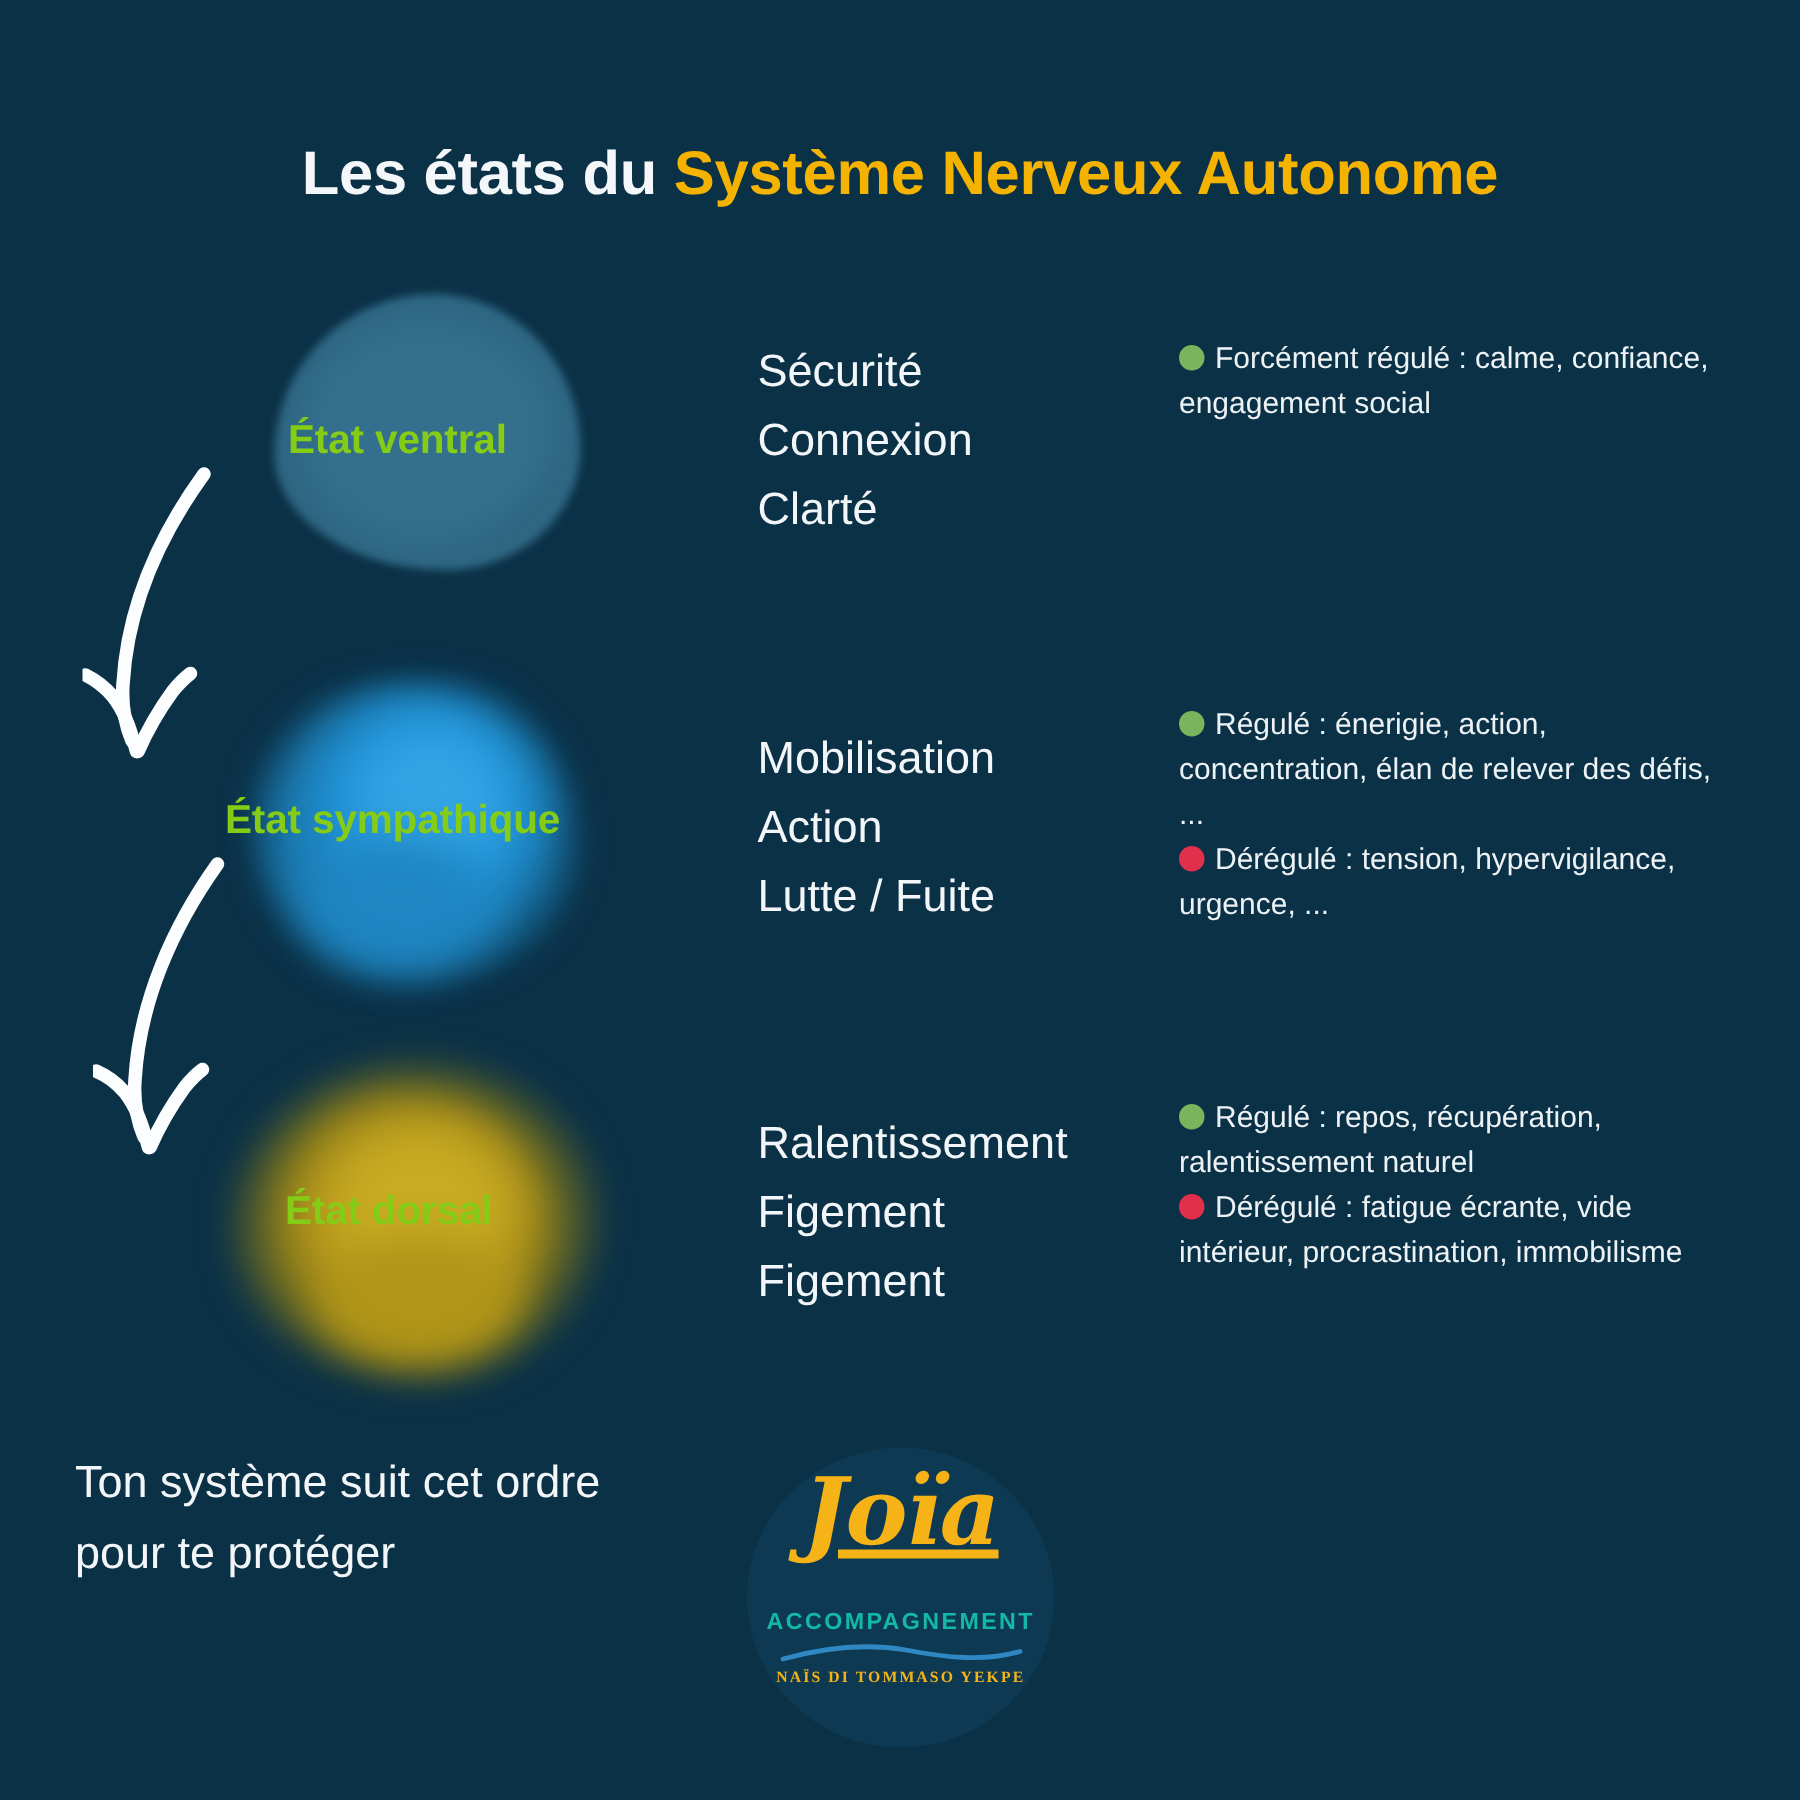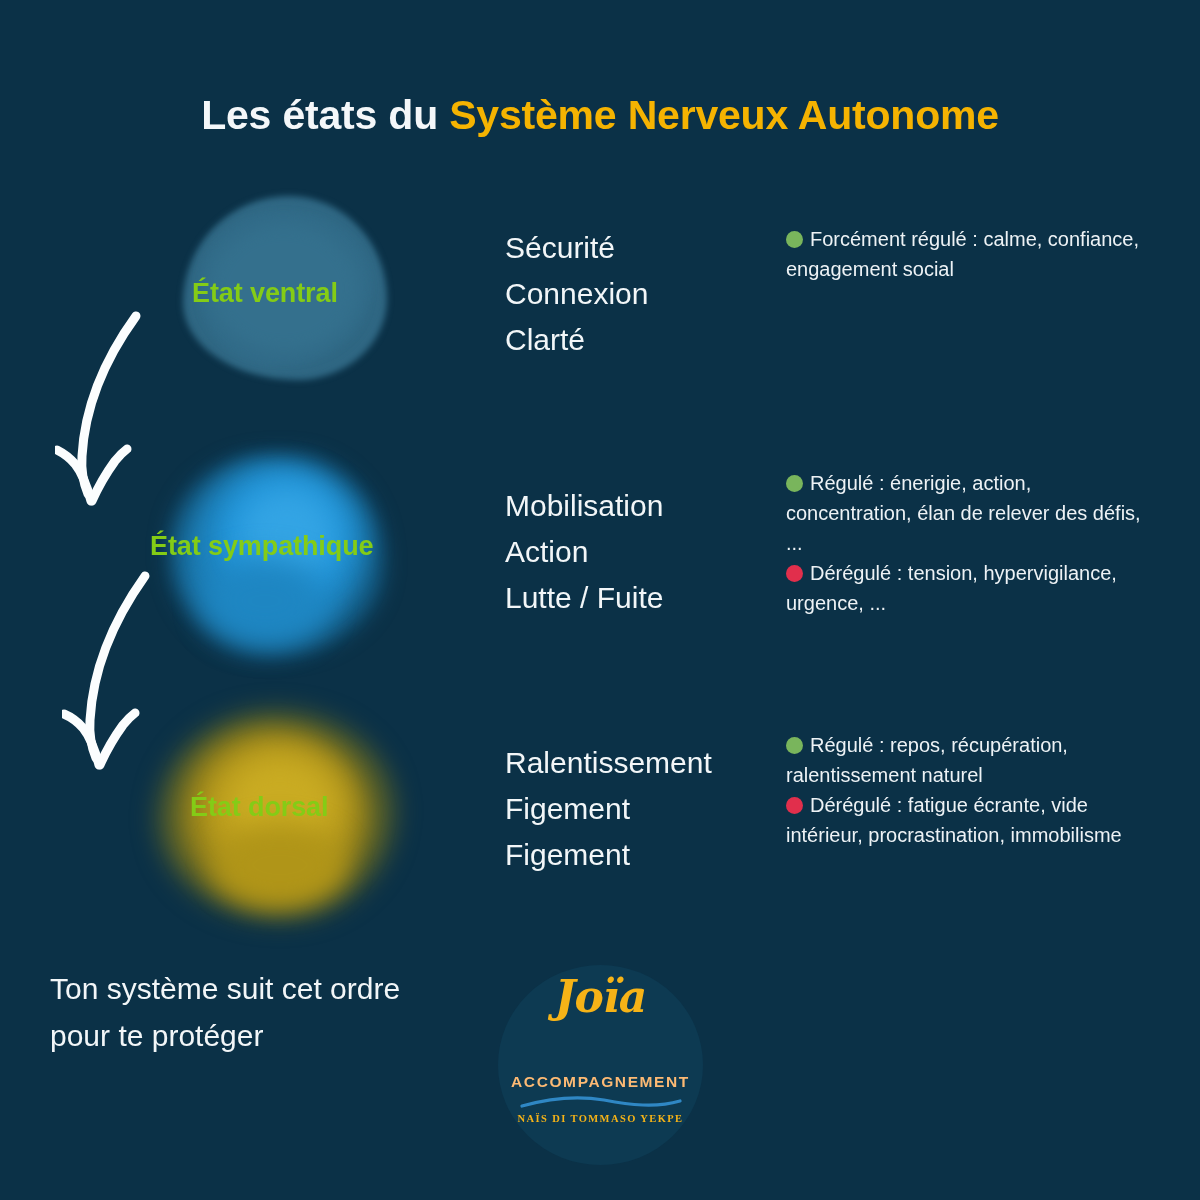--- a/index.html
+++ b/index.html
@@ -164,25 +164,25 @@
   }
   .logo-circle{
     position:absolute;left:0;top:0;width:205px;height:200px;
     border-radius:50%;
     background:#0d3a52;
   }
   .logo-script{
     position:absolute;left:0;top:6px;width:205px;text-align:center;
     font-family:"DejaVu Serif", serif;
     font-style:italic;font-weight:bold;
-    font-size:44px;color:#f6b317;letter-spacing:-1px;
+    font-size:62px;color:#f6b317;letter-spacing:-1px;text-decoration:underline;
   }
   .logo-sub{
     position:absolute;left:0;top:108px;width:205px;text-align:center;
-    font-size:15.5px;font-weight:bold;letter-spacing:1.6px;color:#fdba74;
+    font-size:15.5px;font-weight:bold;letter-spacing:1.6px;color:#14b8a6;
   }
   .logo-wave{
     position:absolute;left:22px;top:130px;width:162px;height:16px;
   }
   .logo-tag{
     position:absolute;left:0;top:148px;width:205px;text-align:center;
     font-size:10.5px;font-weight:bold;letter-spacing:1.4px;color:#f6b317;font-family:Liberation Serif, serif;
   }
 </style>
 </head>

